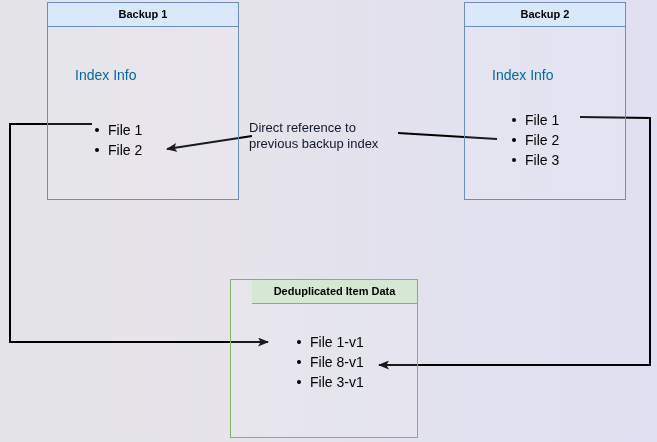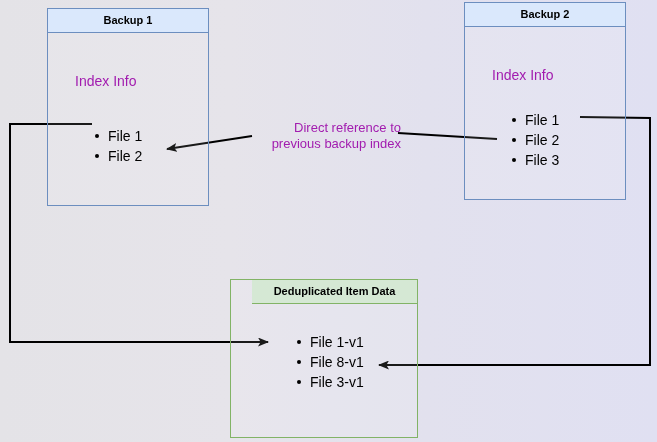--- a/index.html
+++ b/index.html
@@ -62,21 +62,21 @@
   }
   .node-body {
     position: relative;
     width: 100%;
   }
 
   
   .subhead {
     position: absolute;
     font-size: 14px;
-    color: #a21caf;
+    color: #0369a1;
     white-space: nowrap;
   }
 
   
   .bullets {
     position: absolute;
     margin: 0;
     padding: 0;
     list-style: none;
   }
@@ -97,22 +97,22 @@
     width: 4px;
     height: 4px;
     border-radius: 50%;
     background: #000;
   }
 
   
   .edge-label {
     position: absolute;
     font-size: 13px;
-    color: #a21caf;
-    text-align: right;
+    color: #0f172a;
+    text-align: left;
     line-height: 16px;
     white-space: nowrap;
   }
   .edge-label div { white-space: nowrap; }
 </style>
 </head>
 <body>
 
 <div id="canvas">
 
@@ -124,21 +124,21 @@
     </defs>
 
     <path d="M 92 124 L 10 124 L 10 342 L 268 342" fill="none" stroke="#000000" stroke-width="2" stroke-linejoin="miter" marker-end="url(#arrow)"></path>
 
     <path d="M 580 117 L 650 118 L 650 365 L 379 365" fill="none" stroke="#000000" stroke-width="2" stroke-linejoin="miter" marker-end="url(#arrow)"></path>
 
     <path d="M 497 139 L 398 133" fill="none" stroke="#000000" stroke-width="2"></path>
     <path d="M 252 136 L 167 149" fill="none" stroke="#000000" stroke-width="2" marker-end="url(#arrow)"></path>
   </svg>
 
-  <div class="node blue" style="left:47px; top:8px; width:162px; height:198px;">
+  <div class="node blue" style="left:47px; top:2px; width:192px; height:198px;">
     <div class="node-title">Backup 1</div>
     <div class="node-body">
       <div class="subhead" style="left:27px; top:40px;">Index Info</div>
       <ul class="bullets" style="left:46px; top:93px;">
         <li>File 1</li>
         <li>File 2</li>
       </ul>
     </div>
   </div>
 

